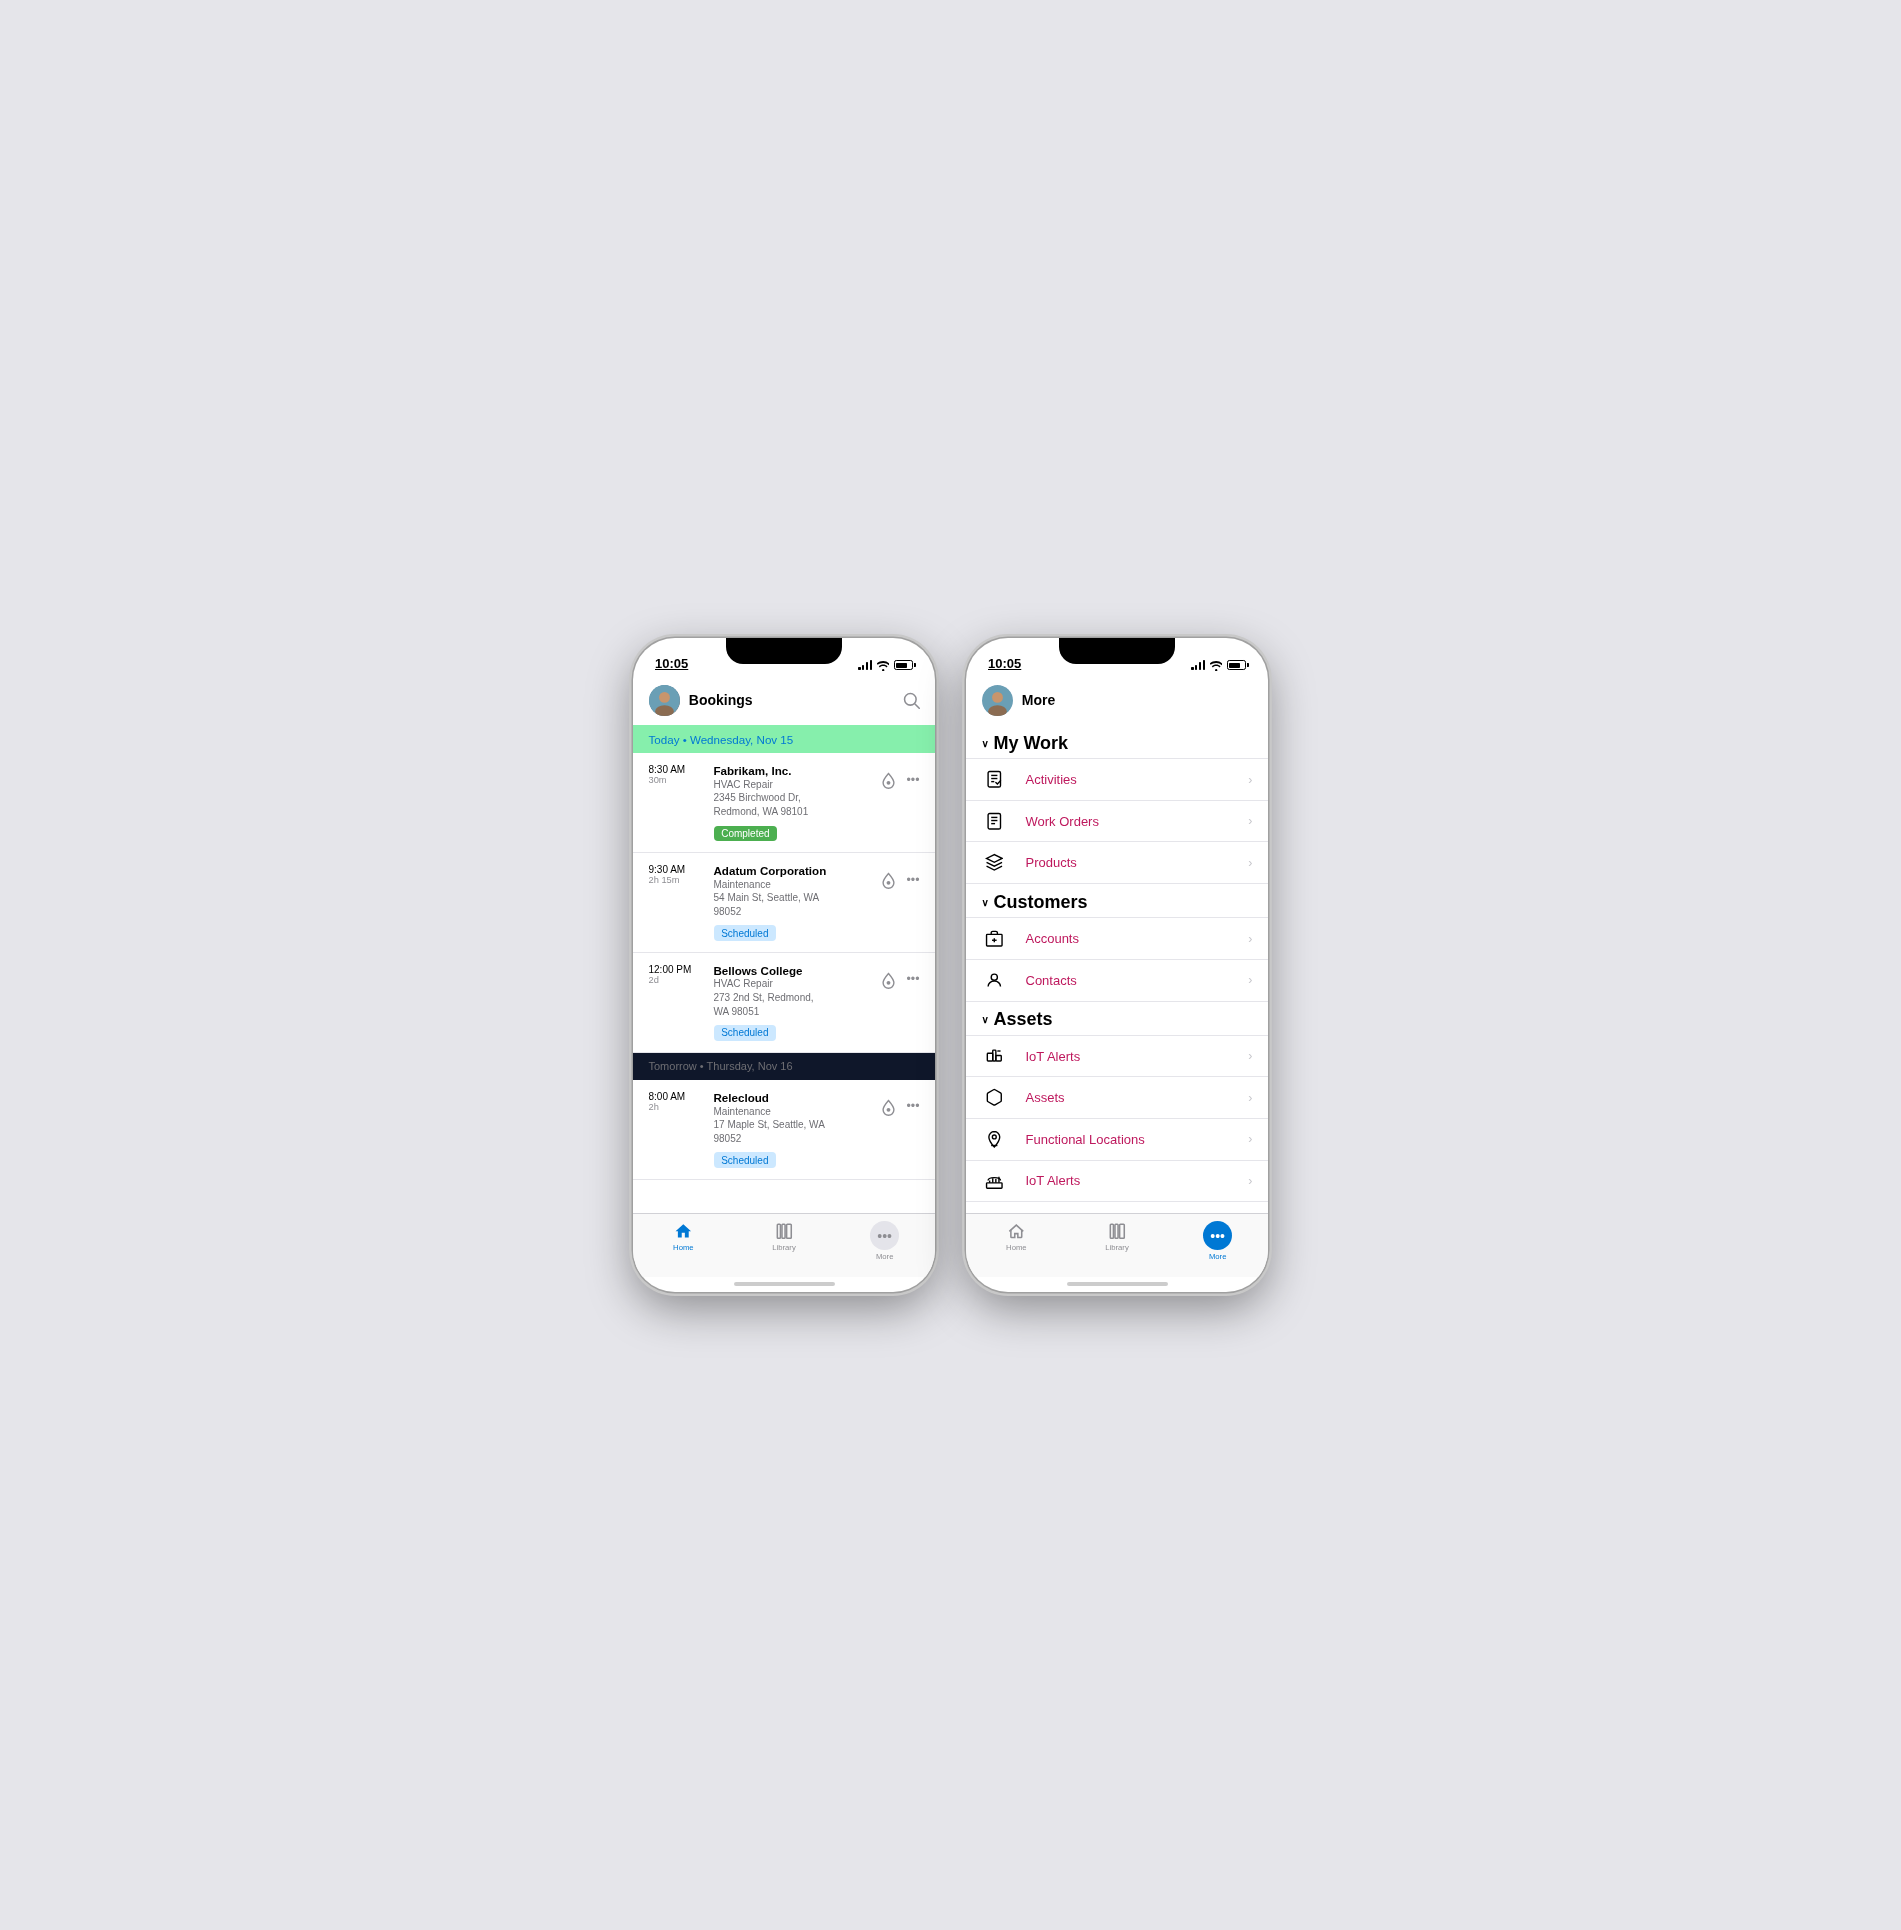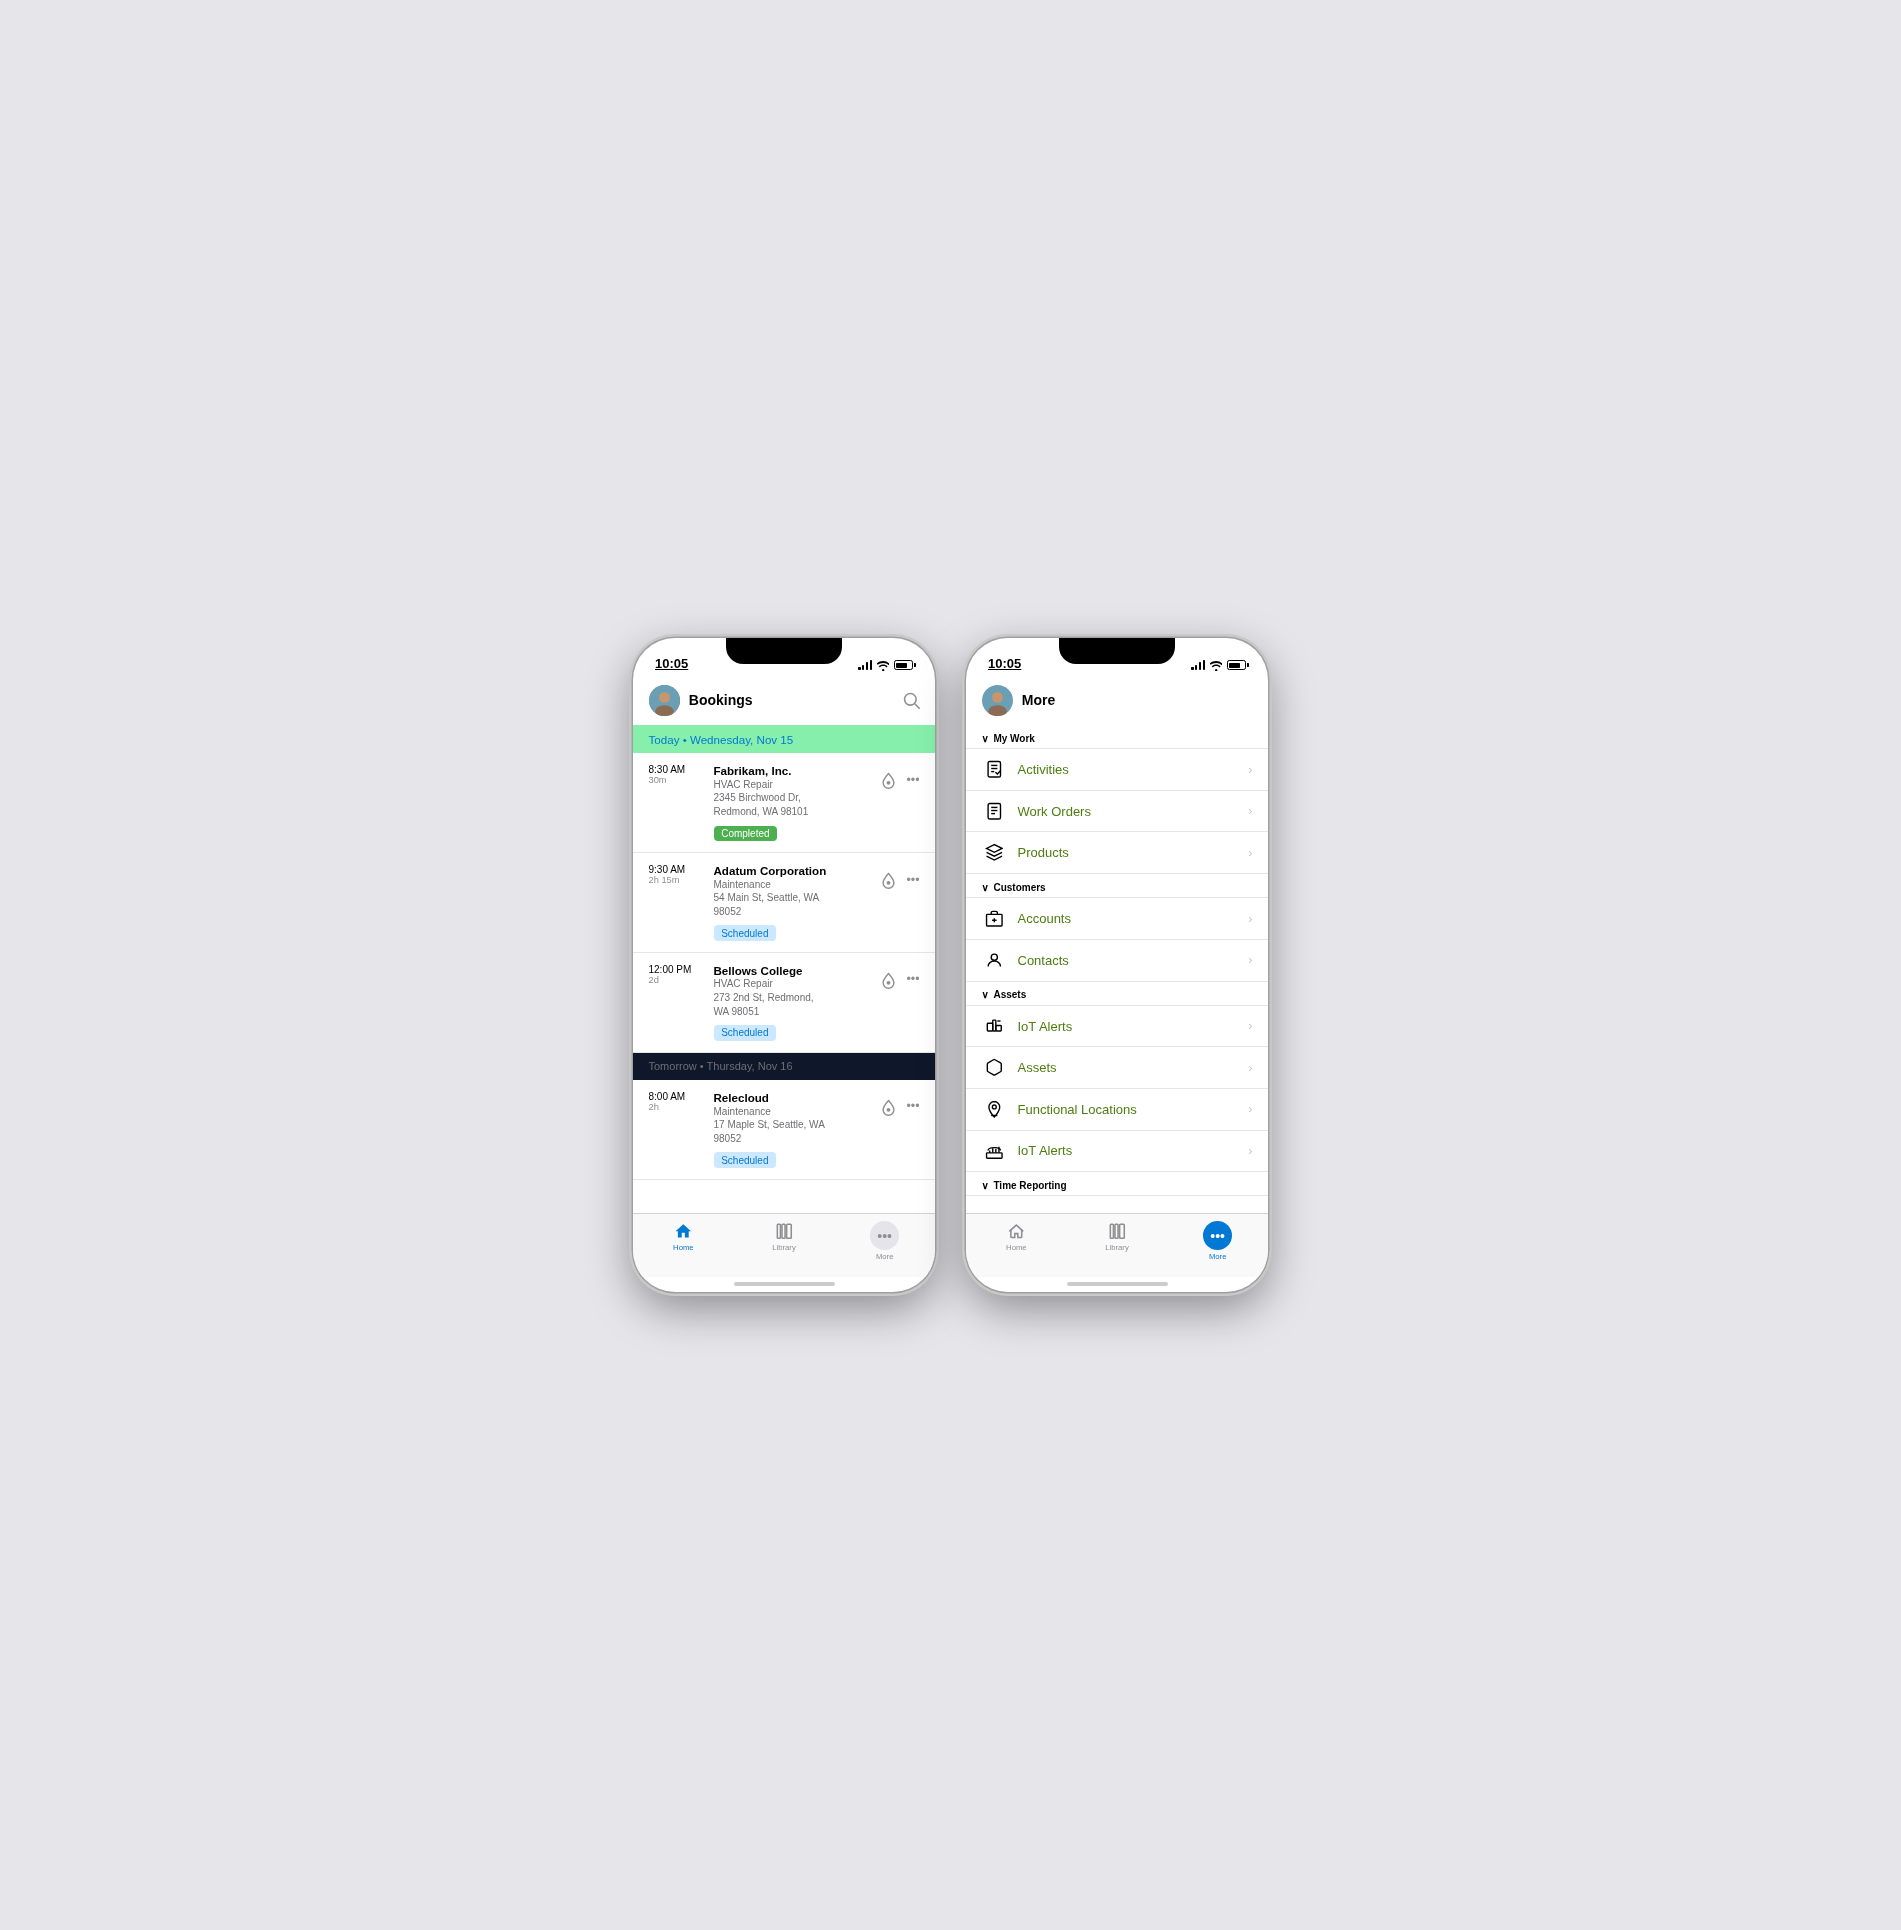--- a/index.html
+++ b/index.html
@@ -318,21 +318,21 @@
       align-items: center;
       gap: 4.6px;
       border-bottom: 0.8px solid #e5e5ea;
     }
     .section-chevron {
       font-size: 10px;
       color: #000;
       font-weight: 600;
     }
     .section-title {
-      font-size: 10px;
+      font-size: 18px;
       font-weight: 700;
       color: #000;
     }
 
     .menu-item {
       display: flex;
       align-items: center;
       padding: 11px 15.5px;
       border-bottom: 0.8px solid #e5e5ea;
       cursor: pointer;
@@ -342,21 +342,22 @@
       margin-right: 11px;
       font-size: 17px;
       color: #000;
       display: flex;
       align-items: center;
       justify-content: center;
     }
     .menu-item-label {
       flex: 1;
       font-size: 13px;
-      color: #4d7c0f;
+      color: #be185d;
+      margin-left: 8px;
     }
     .menu-chevron {
       font-size: 12.4px;
       color: #c7c7cc;
     }
 
     
     .tab-circle-active {
       width: 29px;
       height: 29px;

